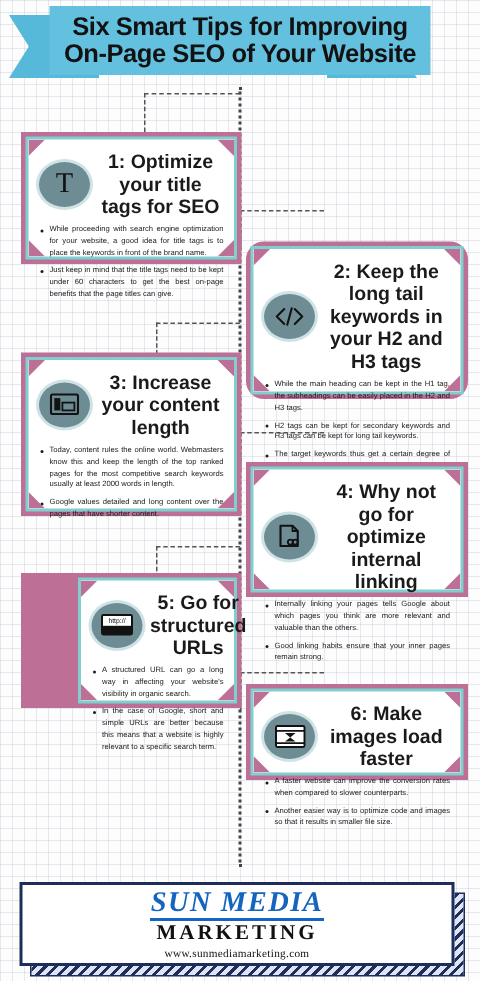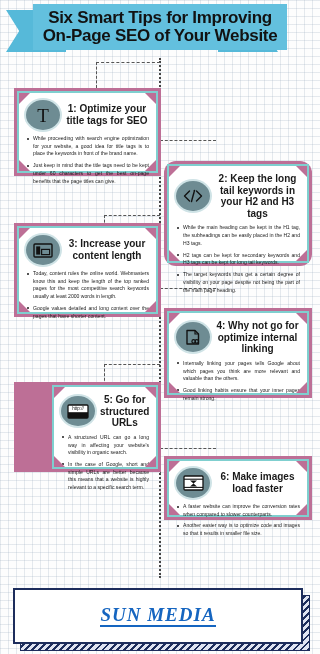--- a/index.html
+++ b/index.html
@@ -131,21 +131,21 @@
   }
   .icon-badge svg { display: block; }
   .icon-badge .glyph-t {
     font-family: "Liberation Serif", serif;
     font-size: 19px;
     color: #111;
     line-height: 1;
   }
   .card-title {
     flex: 1 1 auto;
-    font-size: 10px;
+    font-size: 13px;
     font-weight: bold;
     color: #1a1a1a;
     text-align: center;
     line-height: 1.16;
   }
 
   ul.bullets { list-style: none; margin: 0; padding: 0; }
   ul.bullets li {
     position: relative;
     padding-left: 7px;
@@ -279,21 +279,21 @@
       </div>
       <ul class="bullets">
         <li>While the main heading can be kept in the H1 tag, the subheadings can be easily placed in the H2 and H3 tags.</li>
         <li>H2 tags can be kept for secondary keywords and H3 tags can be kept for long tail keywords.</li>
         <li>The target keywords thus get a certain degree of visibility on your page despite not being the part of the main page heading.</li>
       </ul>
     </div>
   </div>
 </div>
 
-<div class="tip-card left" style="top:223px; height:94px;">
+<div class="tip-card left" style="top:235px; height:109px;">
   <div class="card-inner">
     <div class="card-body">
       <span class="corner tl"></span>
       <span class="corner tr"></span>
       <span class="corner bl"></span>
       <span class="corner br"></span>
       <div class="card-head">
         <div class="icon-badge">
           <svg width="20" height="15" viewBox="0 0 20 15">
             <rect x="1" y="1" width="18" height="13" rx="1" fill="none" stroke="#121212" stroke-width="1.4"></rect>
@@ -385,14 +385,16 @@
         <li>Another easier way is to optimize code and images so that it results in smaller file size.</li>
       </ul>
     </div>
   </div>
 </div>
 
 <div id="footer-logo">
   <div id="footer-shadow"></div>
   <div id="footer-plate">
     <div id="brand-primary">SUN MEDIA</div>
+    <div id="brand-secondary">MARKETING</div>
+    <div id="brand-url">www.sunmediamarketing.com</div>
   </div>
 </div>
 
 </body></html>

